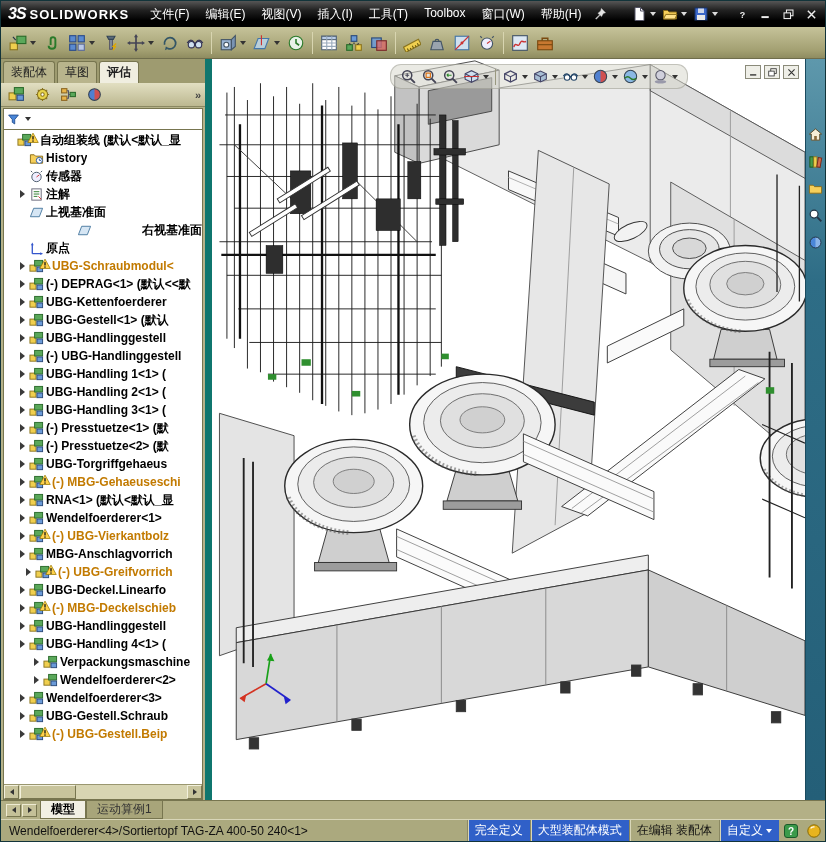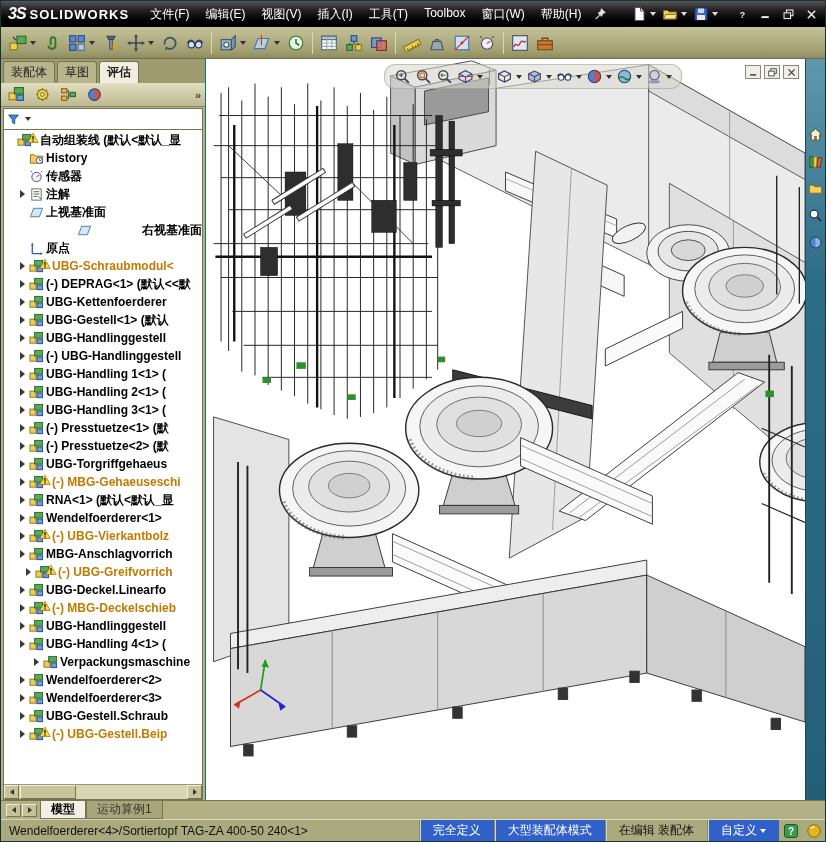--- a/index.html
+++ b/index.html
@@ -22,21 +22,21 @@
 .winbtn svg{width:13px;height:13px}
 .pin{width:18px;height:18px}
 .pin svg{width:14px;height:14px}
 
 .toolbar{flex:0 0 32px;background:linear-gradient(#c6c39a,#a3a072 75%,#8f8c60);display:flex;align-items:center;padding:0 5px;border-bottom:1px solid #6f6d4c;gap:1px}
 .tb-btn{display:flex;align-items:center;padding:2px;border:1px solid transparent;border-radius:2px}
 .tb-btn .ic{width:18px;height:18px}
 .tb-sep{width:1px;height:22px;background:#7a7852;border-right:1px solid #d8d5b0;margin:0 3px}
 
 .main{flex:1;display:flex;min-height:0}
-.left{flex:0 0 170px;display:flex;flex-direction:column;background:#b5b289;border-right:1px solid #0f766e}
+.left{flex:0 0 170px;display:flex;flex-direction:column;background:#b5b289;border-right:7px solid #0f766e}
 .lp-tabs{flex:0 0 20px;display:flex;align-items:flex-end;padding:2px 0 0 2px;gap:2px;background:#9e9b70}
 .lp-tab{padding:2px 7px;background:#b8b48c;border:1px solid #77754f;border-bottom:none;border-radius:3px 3px 0 0;color:#222;white-space:nowrap}
 .lp-tab.active{background:#f0eee0;font-weight:bold}
 .lp-toolbar{flex:0 0 24px;display:flex;align-items:center;gap:3px;padding:0 4px;background:linear-gradient(#e2dfc2,#bcb890);border-bottom:1px solid #8a8862}
 .lp-toolbar .ic{width:17px;height:17px}
 .chevrons{margin-left:auto;font-weight:bold;color:#444;font-size:11px;cursor:default}
 .filter{flex:0 0 22px;margin:1px 2px 0;background:#fff;border:1px solid #77754f;display:flex;align-items:center;padding:0 3px;gap:2px}
 .filter [data-icon] svg{width:13px;height:13px}
 .tree-wrap{flex:1;background:#fff;border:1px solid #77754f;border-top:none;margin:0 2px;overflow:hidden;display:flex;flex-direction:column}
 .tree{flex:1;overflow:hidden;padding-top:1px}
@@ -69,21 +69,21 @@
 .tp-btn .ic{width:15px;height:15px}
 
 .bottom-tabs{flex:0 0 18px;background:#b3b086;border-top:1px solid #77754f;display:flex;align-items:stretch;padding-left:2px}
 .bt-nav{display:flex;align-items:center;gap:1px;padding:0 3px}
 .bt-btn{width:15px;height:13px;background:#c4c098;border:1px solid;border-color:#eeebd2 #77754f #77754f #eeebd2;display:flex;align-items:center;justify-content:center}
 .bt-tab{display:flex;align-items:center;padding:0 10px;border:1px solid #77754f;border-top:none;background:#a8a57a;color:#333}
 .bt-tab.active{background:#f2f0e4;font-weight:bold;color:#000}
 
 .statusbar{flex:0 0 22px;background:#aba97e;border-top:1px solid #d8d6b8;display:flex;align-items:center;color:#111}
 .sb-left{flex:1;padding:0 8px;overflow:hidden;white-space:nowrap}
-.sb-field{height:100%;display:flex;align-items:center;padding:0 13px;border-left:1px solid #8a8862;box-shadow:inset 1px 0 0 #d8d6b8;white-space:nowrap}
+.sb-field{height:100%;display:flex;align-items:center;padding:0 7px;border-left:1px solid #8a8862;box-shadow:inset 1px 0 0 #d8d6b8;white-space:nowrap}
 .sb-field.hl{background:#3060c8;color:#fff}
 .sb-icon{width:17px;height:17px;margin:0 3px}
 .sb-icon svg{width:16px;height:16px}
 </style>
 </head>
 <body>
 
 <div class="window">
 
   <div class="titlebar">
@@ -631,21 +631,21 @@
             </div>
             <div class="tree-row" style="padding-left: 28px;">
               <span class="expander has"></span>
               <span class="ic ic-tree"><svg viewBox="0 0 16 16">
                   <rect x="1" y="6.5" width="6.5" height="6.5" fill="#f0cf4e" stroke="#8a7420"></rect>
                   <rect x="6" y="1.5" width="8.5" height="6" fill="#5aa85a" stroke="#2a6a2a"></rect>
                   <rect x="8.5" y="8.5" width="6" height="5" fill="#6a9ad8" stroke="#2a4a7a"></rect>
                 </svg></span>
               <span class="tree-label">Verpackungsmaschine</span>
             </div>
-            <div class="tree-row" style="padding-left: 14px;">
+            <div class="tree-row" style="padding-left: 28px;">
               <span class="expander has"></span>
               <span class="ic ic-tree"><svg viewBox="0 0 16 16">
                   <rect x="1" y="6.5" width="6.5" height="6.5" fill="#f0cf4e" stroke="#8a7420"></rect>
                   <rect x="6" y="1.5" width="8.5" height="6" fill="#5aa85a" stroke="#2a6a2a"></rect>
                   <rect x="8.5" y="8.5" width="6" height="5" fill="#6a9ad8" stroke="#2a4a7a"></rect>
                 </svg></span>
               <span class="tree-label">Wendelfoerderer&lt;2&gt;</span>
             </div>
             <div class="tree-row" style="padding-left: 14px;">
               <span class="expander has"></span>

